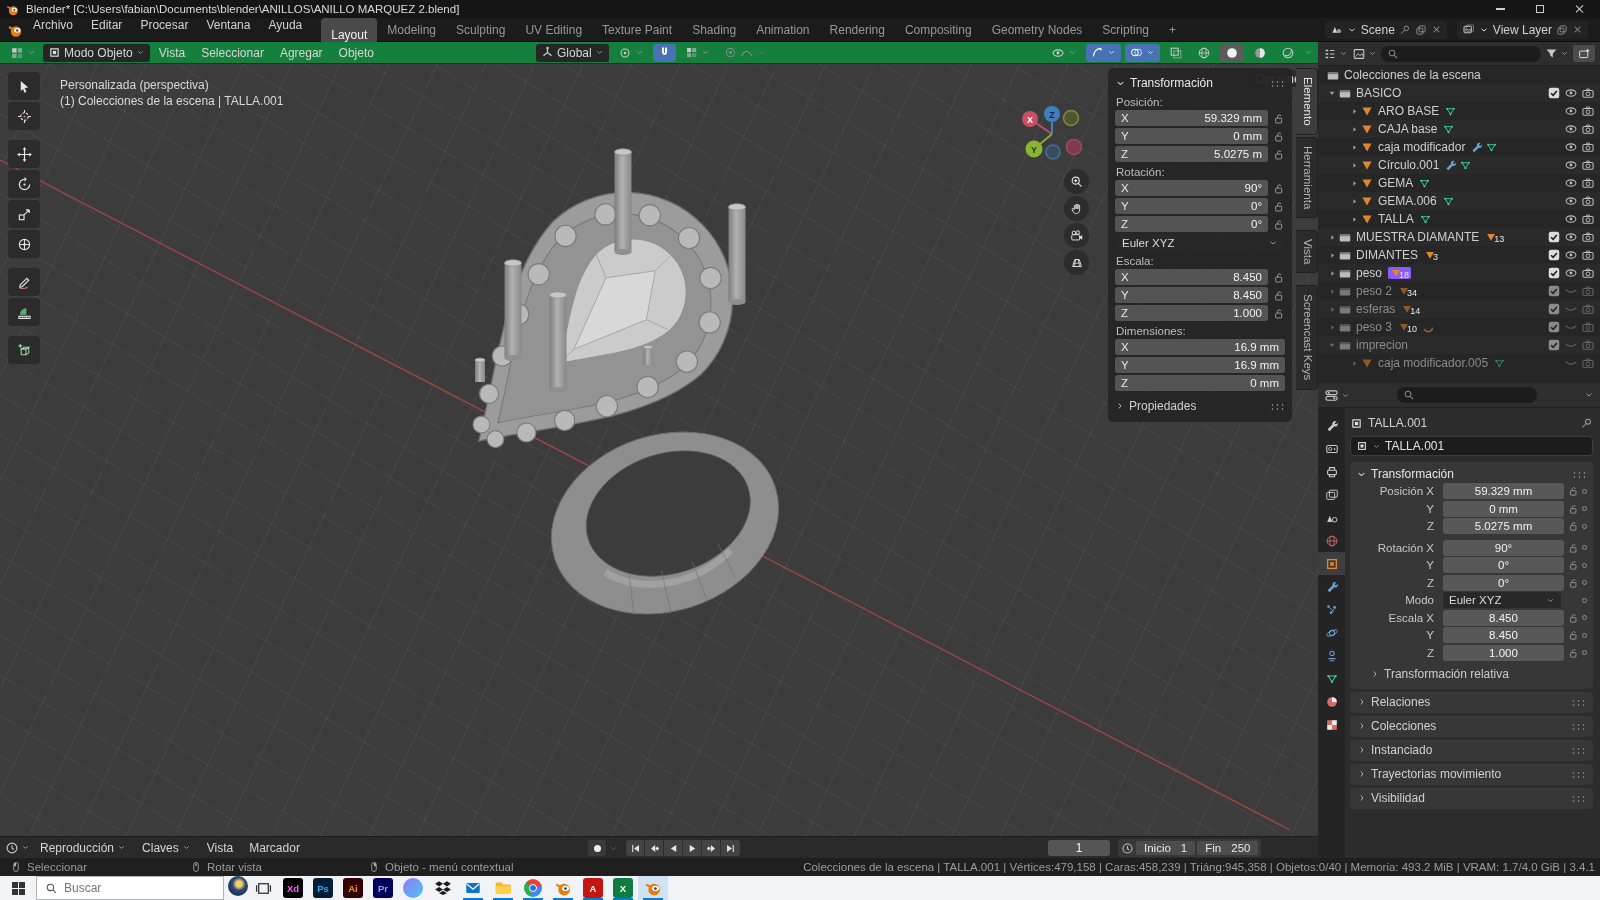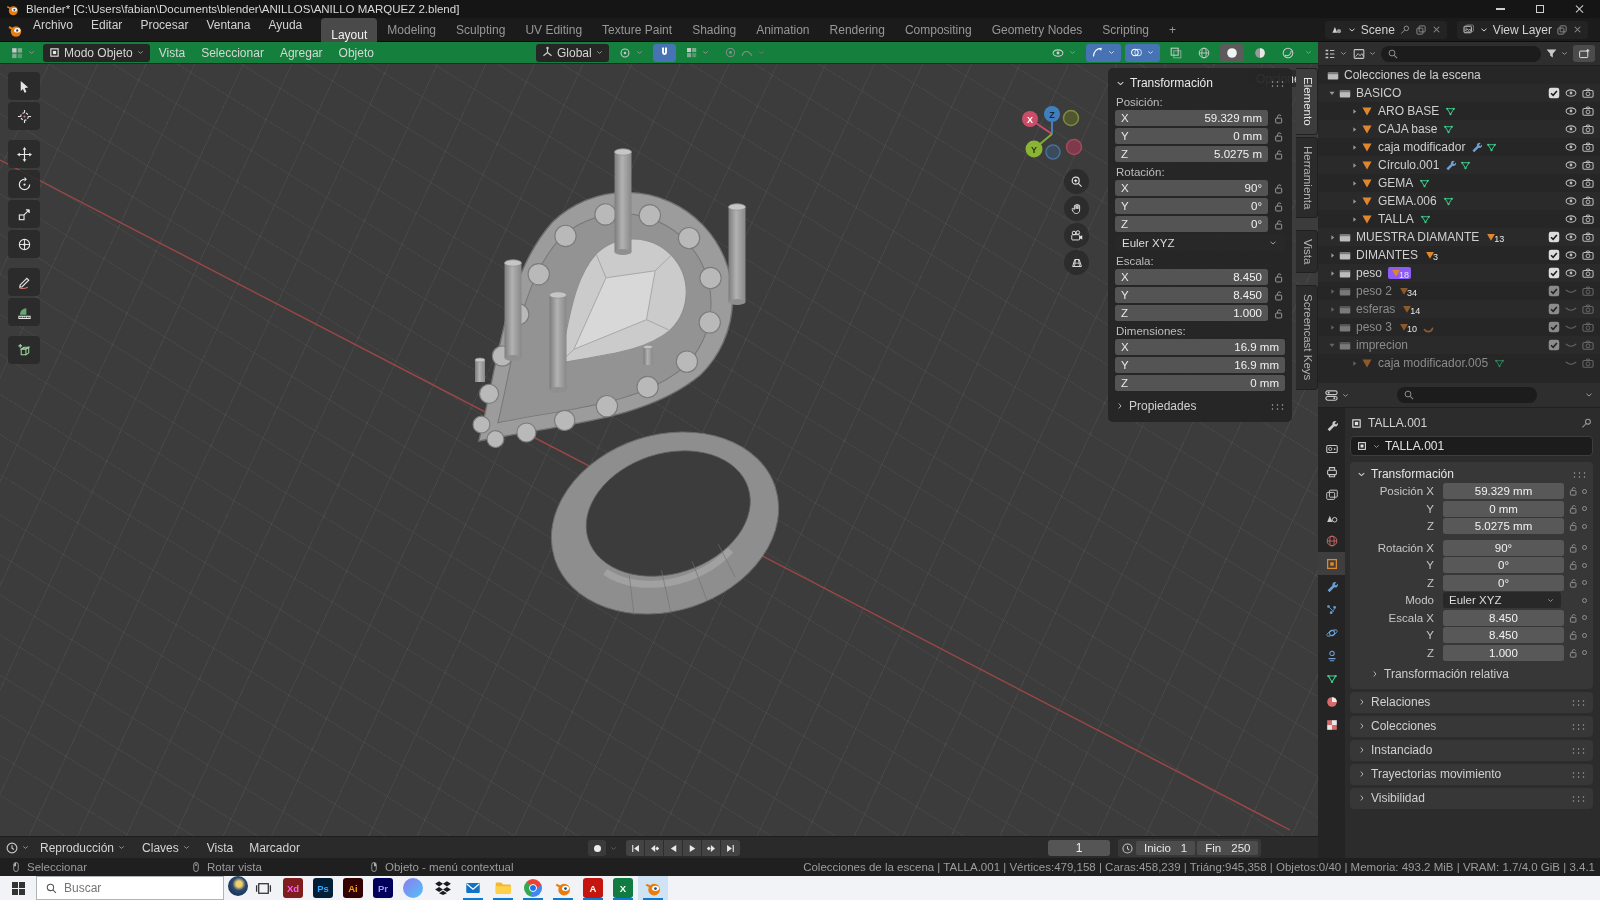--- a/index.html
+++ b/index.html
@@ -566,20 +566,24 @@
             <rect x="-5" width="10" height="22" fill="url(#pinG)"></rect>
             <ellipse rx="5" ry="2" fill="#c6c6c6" stroke="#8f8f8f" stroke-width=".7"></ellipse>
           </g>
         <g transform="translate(648,283)">
             <rect x="-4.5" width="9" height="18" fill="url(#pinG)"></rect>
             <ellipse rx="4.5" ry="1.8" fill="#c6c6c6" stroke="#8f8f8f" stroke-width=".7"></ellipse>
           </g>
       </g>
     </svg>
 
+    <div class="vp-info">
+      <div>Personalizada (perspectiva)</div>
+      <div>(1) Colecciones de la escena | TALLA.001</div>
+    </div>
     <div class="opciones">
         <span>Opciones</span>
       </div>
 
     <div class="tools">
       <div class="tbtn">
           <svg class="ic" width="15" height="15" viewBox="0 0 16 16">
             <path d="M4 2l8 7-3.7.5L10 13.8l-2 .8-1.6-4L4 12.8z" fill="#e6e6e6"></path>
           </svg>
         </div>
@@ -1708,21 +1712,21 @@
       <input placeholder="Buscar" style="">
     </div>
     <span class="newsicon"></span>
     <div class="appcell">
         <svg class="ic" width="17" height="17" viewBox="0 0 16 16" style="color:#333">
           <rect x="3.5" y="3.5" width="9" height="9" fill="none" stroke="currentColor" stroke-width="1.2"></rect>
           <path d="M1.5 5v6M14.5 5v6" stroke="currentColor" stroke-width="1.2"></path>
         </svg>
       </div>
     <div class="appcell">
-        <span class="appsq" style="background:#7f1d1d;color:#ff61f6">Xd</span>
+        <span class="appsq" style="background:#000000;color:#ff61f6">Xd</span>
       </div>
     <div class="appcell">
         <span class="appsq" style="background:#001e36;color:#31a8ff">Ps</span>
       </div>
     <div class="appcell">
         <span class="appsq" style="background:#330000;color:#ff9a00">Ai</span>
       </div>
     <div class="appcell">
         <span class="appsq" style="background:#00005b;color:#9999ff">Pr</span>
       </div>

